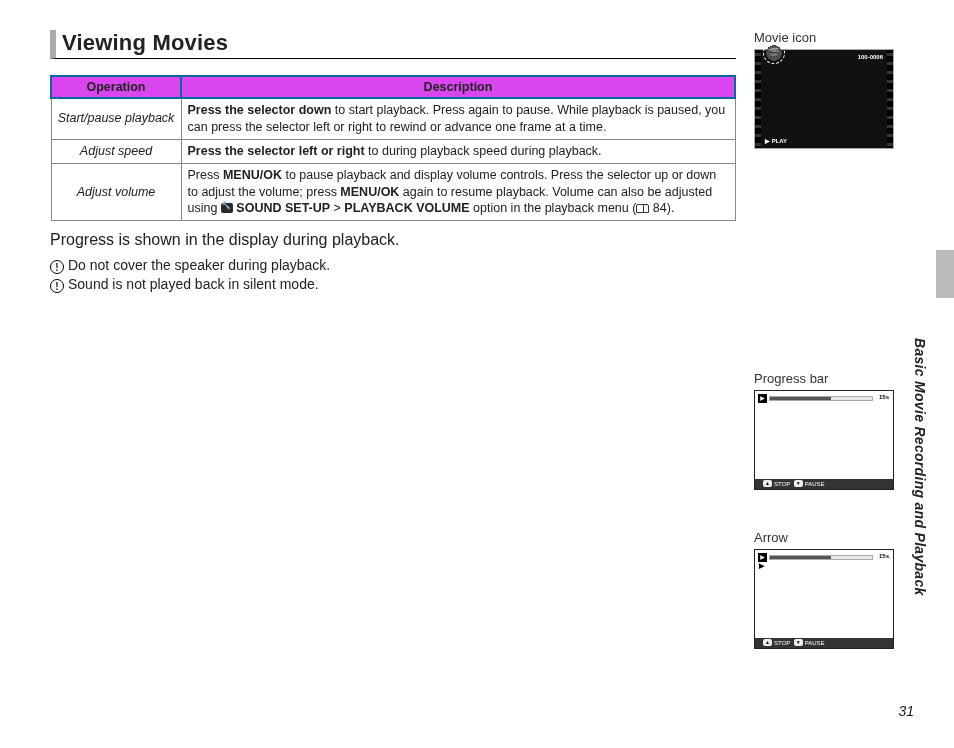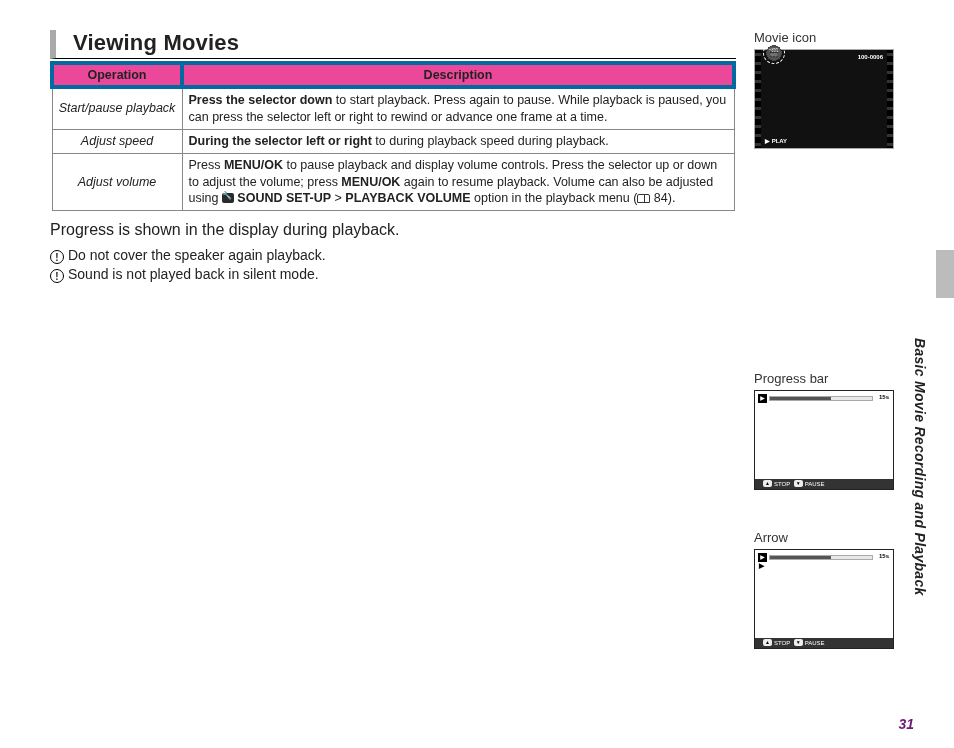--- a/index.html
+++ b/index.html
@@ -21,37 +21,37 @@
   .main-row {
     display: flex;
     gap: 18px;
   }
   .left-col { flex: 1; }
   .right-col { width: 150px; }
   h2 {
     font-size: 22px;
     font-weight: bold;
     border-left: 6px solid #aaa;
-    padding-left: 17px;
-    margin-bottom: 2px;
+    padding-left: 6px;
+    margin-bottom: 16px;
     border-bottom: 1.5px solid #000;
     padding-bottom: 2px;
     font-family: "Segoe UI Semibold", Arial, sans-serif;
     letter-spacing: 0.2px;
   }
   .intro { font-size: 16px; line-height: 1.35; margin-bottom: 6px; }
   table.ops {
     border-collapse: collapse;
     width: 100%;
     font-size: 12.5px;
     margin-bottom: 10px;
   }
   table.ops th {
-    background: #ec4899;
-    border: 4px solid #0369a1;
+    background: #d946ef;
+    border: 2px solid #0369a1;
     padding: 3px 6px;
     font-weight: bold;
     text-align: center;
     font-family: "Segoe UI Semibold", Arial;
   }
   table.ops td {
     border: 1px solid #888;
     padding: 3px 6px;
     vertical-align: middle;
     line-height: 1.35;
@@ -162,24 +162,24 @@
     writing-mode: vertical-rl;
     font-style: italic;
     font-weight: bold;
     font-size: 14px;
     font-family: "Segoe UI Semibold", Arial;
     letter-spacing: 0.3px;
   }
   .pagenum {
     position: absolute;
     right: 40px;
-    bottom: 16px;
-    color: #701a75;
+    bottom: 29px;
+    color: #0f172a;
     font-style: italic;
-    font-weight: bold;
+    font-weight: normal;
     font-size: 14px;
   }
   .wrench-icon {
     display: inline-block; width: 12px; height: 10px;
     background: #2a2a2a; border-radius: 2px;
     vertical-align: -1px;
     position: relative;
   }
   .wrench-icon::after {
     content:"🔧"; position:absolute; left:1px; top:-2px; font-size:8px; color:#ddd;
@@ -214,34 +214,34 @@
             <th>Description</th>
           </tr>
         </thead>
         <tbody>
           <tr>
             <td class="opcol">Start/pause playback</td>
             <td><b>Press the selector down</b><span> to start playback.  Press again to pause.  While playback is paused, you can press the selector left or right to rewind or advance one frame at a time.</span></td>
           </tr>
           <tr>
             <td class="opcol">Adjust speed</td>
-            <td><b>During the selector left or right</b><span> to during playback speed during playback.</span></td>
+            <td><b>Press the selector left or right</b><span> to during playback speed during playback.</span></td>
           </tr>
           <tr>
             <td class="opcol">Adjust volume</td>
             <td>
               <span>Press </span><b>MENU/OK</b><span> to pause playback and display volume controls.  Press the selector up or down to adjust the volume; press </span><b>MENU/OK</b><span> again to resume playback. Volume can also be adjusted using </span><span class="wrench-icon"></span> <b>SOUND SET-UP</b><span> &gt; </span><b>PLAYBACK VOLUME</b><span> option in the playback menu (</span><span class="book-icon"></span><span> 84).</span>
             </td>
           </tr>
         </tbody>
       </table>
 
       <p class="progress-line">Progress is shown in the display during playback.</p>
 
-      <p class="note-line"><span class="note-icon">!</span><span>Do not cover the speaker again playback.</span></p>
+      <p class="note-line"><span class="note-icon">!</span><span>Do not cover the speaker during playback.</span></p>
       <p class="note-line"><span class="note-icon">!</span><span>Sound is not played back in silent mode.</span></p>
 
     </div>
 
     <div class="right-col">
       <div class="small-label">Movie icon</div>
       <div class="disp dark">
         <div class="filmstrip-l"></div>
         <div class="filmstrip-r"></div>
         <div class="movie-icon-circle">

